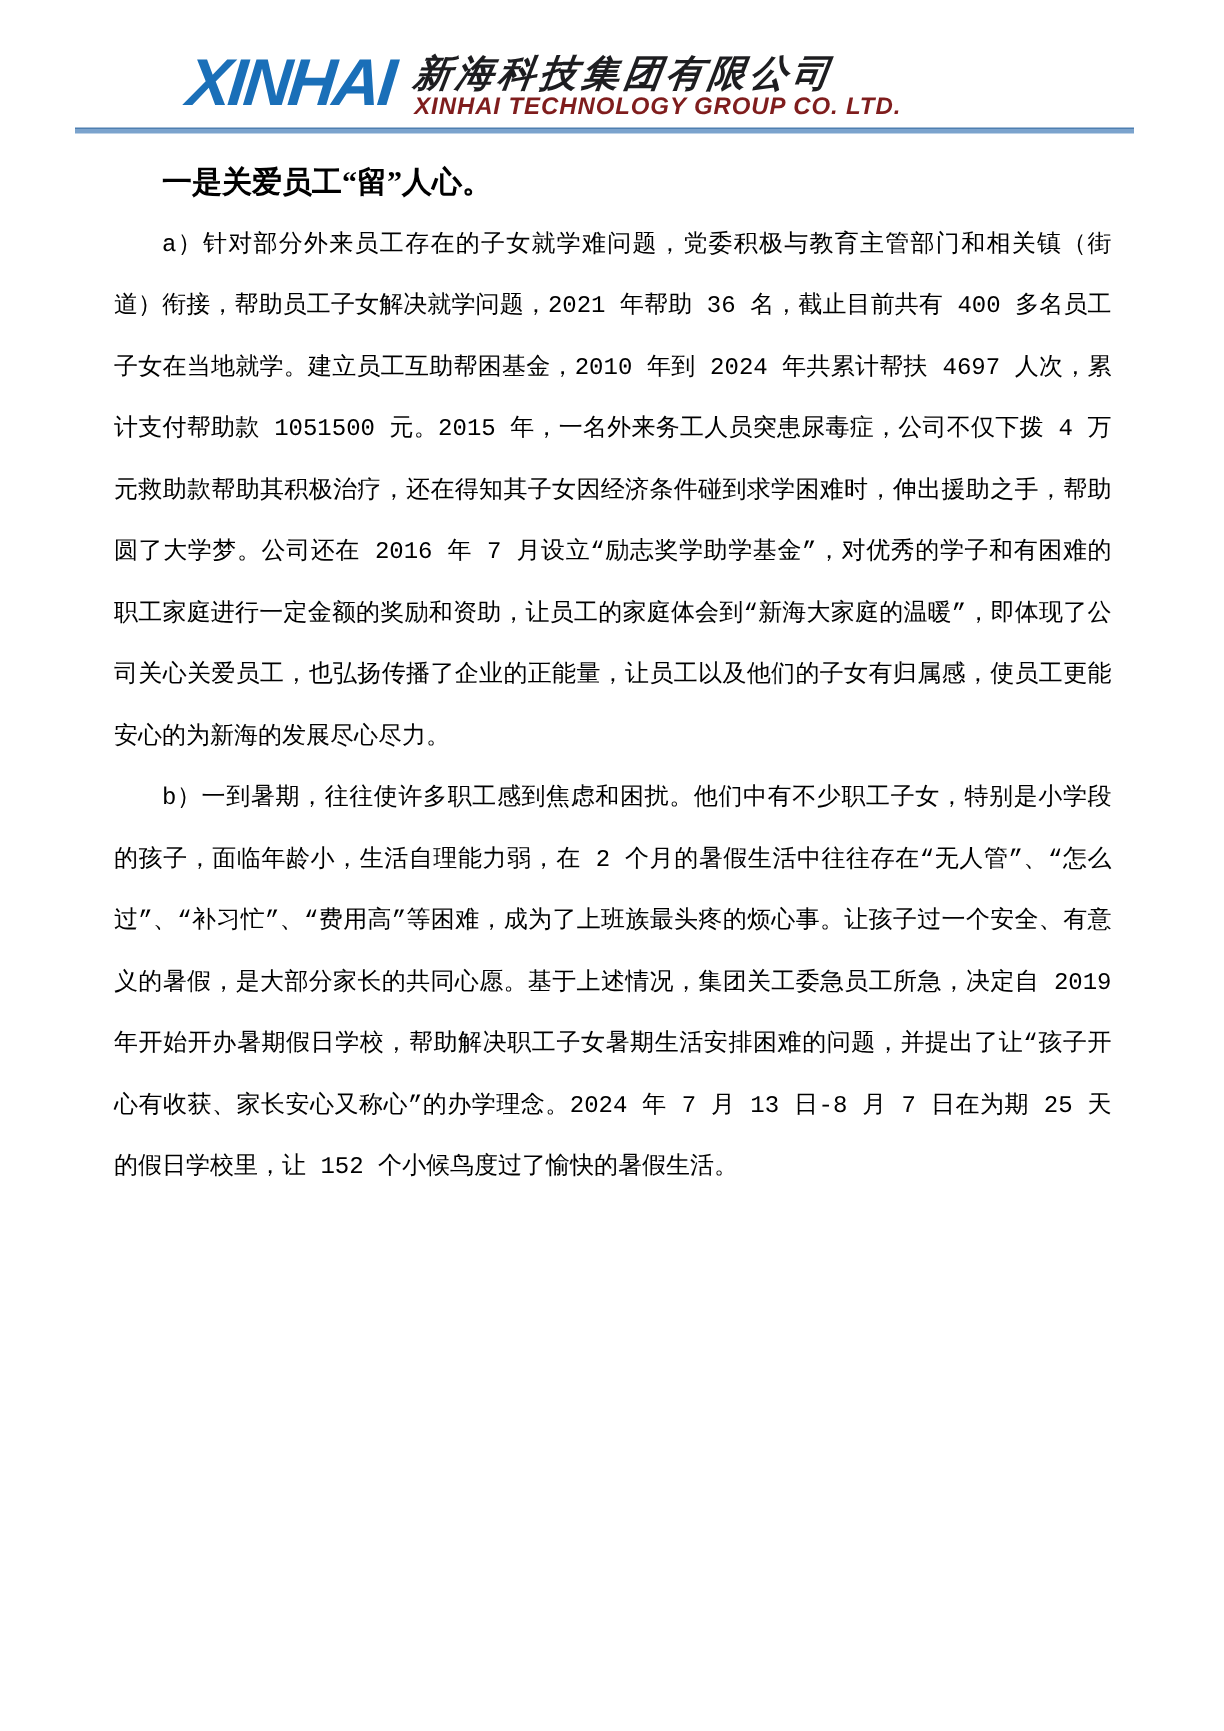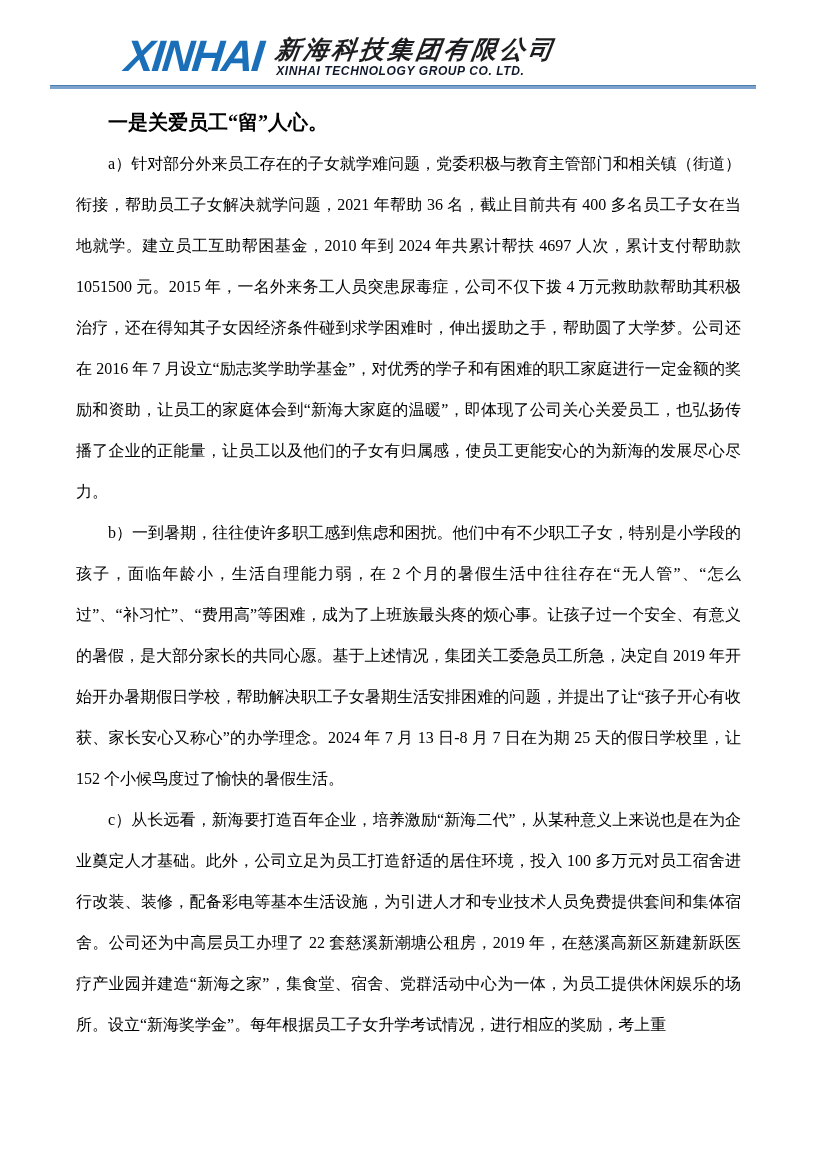--- a/index.html
+++ b/index.html
@@ -45,24 +45,24 @@
     line-height: 27px;
     letter-spacing: 3px;
     color: #1d1d20;
     transform: skewX(-8deg);
     white-space: nowrap;
   }
   .company-name-en {
     font-family: "Liberation Sans", "DejaVu Sans", sans-serif;
     font-weight: 700;
     font-style: italic;
-    font-size: 12px;
+    font-size: 16px;
     line-height: 15px;
     letter-spacing: 0.6px;
-    color: #0f172a;
+    color: #7f1d1d;
     white-space: nowrap;
     margin-top: 1px;
   }
   .header-divider {
     position: absolute;
     top: 85px;
     left: 50px;
     width: 706px;
     height: 4px;
     background: linear-gradient(to bottom, var(--divider-dark, #4d7eb0) 30%, var(--divider-light, #7ba3cd) 30%);
@@ -81,20 +81,21 @@
   }
   .doc-heading {
     margin: 0;
     text-indent: 32px;
     font-weight: 700;
     font-size: 20px;
   }
   .doc-paragraph {
     margin: 0;
     text-indent: 32px;
+    font-family: Liberation Mono, monospace;
   }
 </style>
 </head>
 <body>
 
 <div class="page">
 
   <div class="letterhead">
     <div class="logo-wordmark">XINHAI</div>
     <div class="company-names">
@@ -102,16 +103,15 @@
       <div class="company-name-en">XINHAI TECHNOLOGY GROUP CO. LTD.</div>
     </div>
   </div>
 
   <div class="header-divider"></div>
 
   <div class="doc-body">
     <p class="doc-heading">一是关爱员工“留”人心。</p>
     <p class="doc-paragraph">a）针对部分外来员工存在的子女就学难问题，党委积极与教育主管部门和相关镇（街道）衔接，帮助员工子女解决就学问题，2021 年帮助 36 名，截止目前共有 400 多名员工子女在当地就学。建立员工互助帮困基金，2010 年到 2024 年共累计帮扶 4697 人次，累计支付帮助款 1051500 元。2015 年，一名外来务工人员突患尿毒症，公司不仅下拨 4 万元救助款帮助其积极治疗，还在得知其子女因经济条件碰到求学困难时，伸出援助之手，帮助圆了大学梦。公司还在 2016 年 7 月设立“励志奖学助学基金”，对优秀的学子和有困难的职工家庭进行一定金额的奖励和资助，让员工的家庭体会到“新海大家庭的温暖”，即体现了公司关心关爱员工，也弘扬传播了企业的正能量，让员工以及他们的子女有归属感，使员工更能安心的为新海的发展尽心尽力。</p>
     <p class="doc-paragraph">b）一到暑期，往往使许多职工感到焦虑和困扰。他们中有不少职工子女，特别是小学段的孩子，面临年龄小，生活自理能力弱，在 2 个月的暑假生活中往往存在“无人管”、“怎么过”、“补习忙”、“费用高”等困难，成为了上班族最头疼的烦心事。让孩子过一个安全、有意义的暑假，是大部分家长的共同心愿。基于上述情况，集团关工委急员工所急，决定自 2019 年开始开办暑期假日学校，帮助解决职工子女暑期生活安排困难的问题，并提出了让“孩子开心有收获、家长安心又称心”的办学理念。2024 年 7 月 13 日-8 月 7 日在为期 25 天的假日学校里，让 152 个小候鸟度过了愉快的暑假生活。</p>
-    <p class="doc-paragraph">c）从长远看，新海要打造百年企业，培养激励“新海二代”，从某种意义上来说也是在为企业奠定人才基础。此外，公司立足为员工打造舒适的居住环境，投入 100 多万元对员工宿舍进行改装、装修，配备彩电等基本生活设施，为引进人才和专业技术人员免费提供套间和集体宿舍。公司还为中高层员工办理了 22 套慈溪新潮塘公租房，2019 年，在慈溪高新区新建新跃医疗产业园并建造“新海之家”，集食堂、宿舍、党群活动中心为一体，为员工提供休闲娱乐的场所。设立“新海奖学金”。每年根据员工子女升学考试情况，进行相应的奖励，考上重</p>
   </div>
 
 </div>
 
 </body></html>

